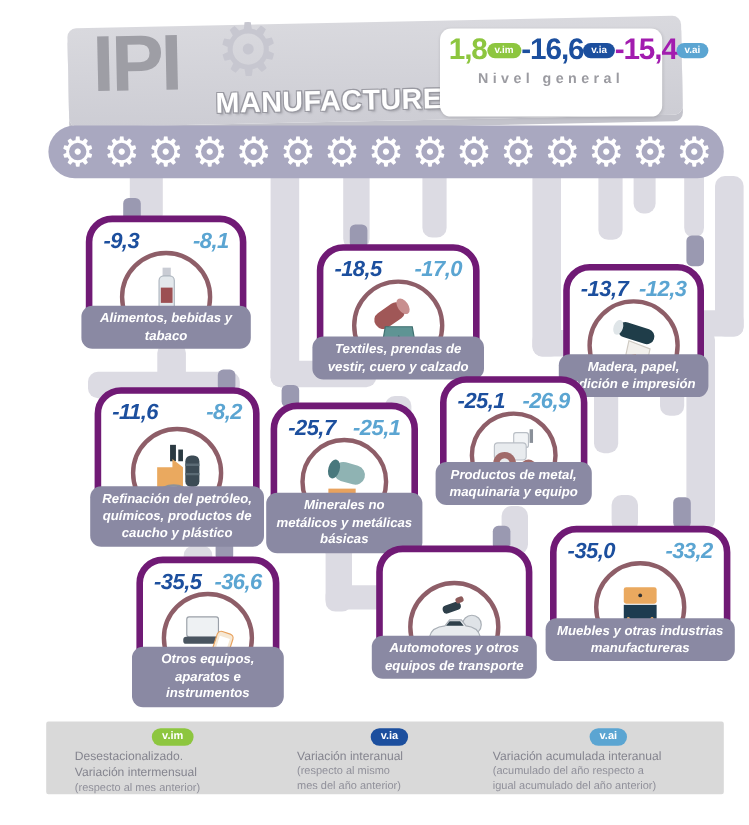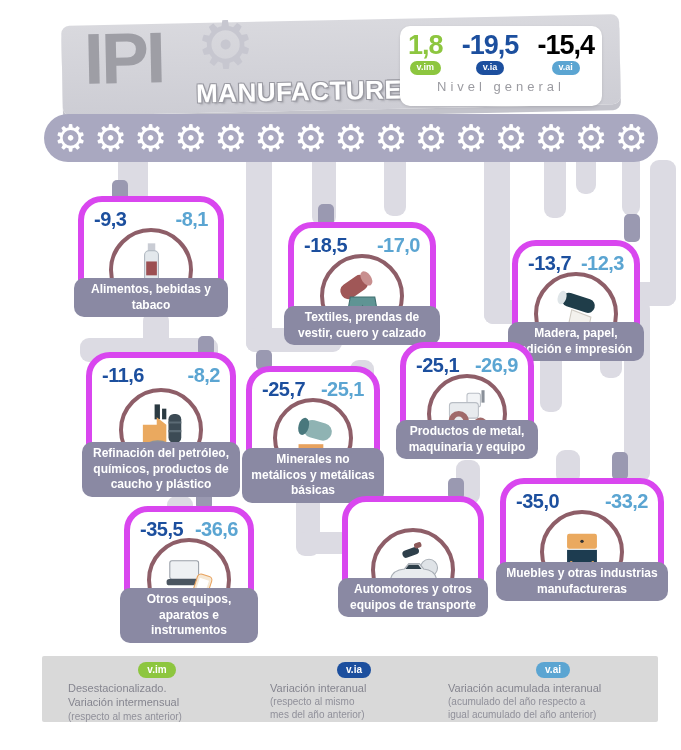--- a/index.html
+++ b/index.html
@@ -15,40 +15,40 @@
   .hdr-gear{position:absolute;left:196px;top:12px;font-size:66px;color:#c7c7d0;
             transform:rotate(-1.2deg);line-height:1;}
   .hdr-sub{position:absolute;left:196px;top:76px;font-size:26px;font-weight:700;color:#fff;
            letter-spacing:0.5px;transform:rotate(-1.2deg);
            text-shadow:1px 1px 0 #9a9aa2,-1px -1px 0 #9a9aa2,1px -1px 0 #9a9aa2,
                        -1px 1px 0 #9a9aa2,2px 2px 2px rgba(80,80,90,.35);}
   .hdr-panel{position:absolute;left:400px;top:26px;width:202px;height:80px;background:#fff;
              border-radius:10px;box-shadow:0 1px 3px rgba(0,0,0,.12);padding:5px 8px 0;
              box-sizing:border-box;}
   .metrics{display:flex;justify-content:space-between;align-items:flex-start;}
-  .metric{display:flex;flex-direction:column;align-items:center;}
+  .metric{display:flex;flex-direction:row;align-items:center;}
   .metric-value{font-size:27px;font-weight:700;letter-spacing:-1px;line-height:1.05;}
   .metric-tag{margin-top:2px;font-size:9px;font-weight:700;color:#fff;border-radius:8px;
               padding:1px 7px;line-height:1.3;}
-  .hdr-caption{margin-top:4px;text-align:center;font-size:13px;font-weight:400;
+  .hdr-caption{margin-top:4px;text-align:center;font-size:13px;font-weight:700;
                letter-spacing:4px;color:#9b9ba1;}
 
   
   .conveyor{position:absolute;left:44px;top:114px;width:614px;height:48px;border-radius:24px;
             background:#a9a8c0;display:flex;justify-content:space-between;align-items:center;
             padding:0 10px;box-sizing:border-box;z-index:2;}
   .gear{color:#fff;font-size:37px;line-height:1;font-family:"DejaVu Sans",sans-serif;}
 
   
   .p{position:absolute;background:#dcdbe3;border-radius:9px;z-index:0;}
   .s{position:absolute;background:#9a99b1;border-radius:5px;z-index:1;}
 
   
-  .card{position:absolute;background:#fff;border:6px solid #d946ef;border-radius:24px;
-        box-sizing:border-box;z-index:3;}
+  .card{position:absolute;background:#fff;border:6px solid #701a75;border-radius:24px;
+        box-sizing:border-box;z-index:3;font-style:italic;}
   .vals{position:absolute;top:6px;left:10px;right:10px;display:flex;
         justify-content:space-between;font-size:20px;font-weight:700;letter-spacing:-0.5px;}
   .via{color:#1c4f9e;} .vai{color:#5ba5d2;}
   .circle{position:absolute;top:26px;left:50%;transform:translateX(-50%);width:84px;height:84px;
           background:#fff;border:4px solid #8e5e68;border-radius:50%;box-sizing:border-box;
           display:flex;align-items:center;justify-content:center;overflow:hidden;}
   .card.small .circle{width:80px;height:80px;}
   .card.tall .circle{top:30px;}
   .card-label{position:absolute;left:-10px;right:-10px;top:calc(100% - 30px);
               background:#8a89a3;color:#fff;border-radius:10px;padding:4px 5px;
@@ -108,25 +108,25 @@
   <div class="hdr-gear">⚙</div>
   <div class="hdr-sub">MANUFACTURERO</div>
 
   <div class="hdr-panel">
     <div class="metrics">
       <div class="metric">
         <span class="metric-value" style="color: rgb(141, 198, 63);">1,8</span>
         <span class="metric-tag" style="background-color: rgb(141, 198, 63);">v.im</span>
       </div>
       <div class="metric">
-        <span class="metric-value" style="color: rgb(28, 79, 158);">-19,5</span>
+        <span class="metric-value" style="color: rgb(28, 79, 158);">-16,6</span>
         <span class="metric-tag" style="background-color: rgb(28, 79, 158);">v.ia</span>
       </div>
       <div class="metric">
-        <span class="metric-value" style="color: #000000;">-15,4</span>
+        <span class="metric-value" style="color: #a21caf;">-15,4</span>
         <span class="metric-tag" style="background-color: rgb(91, 165, 210);">v.ai</span>
       </div>
     </div>
     <div class="hdr-caption">Nivel general</div>
   </div>
 
   <div class="conveyor" id="conveyor">
       <span class="gear">⚙</span>
       <span class="gear">⚙</span>
       <span class="gear">⚙</span>

